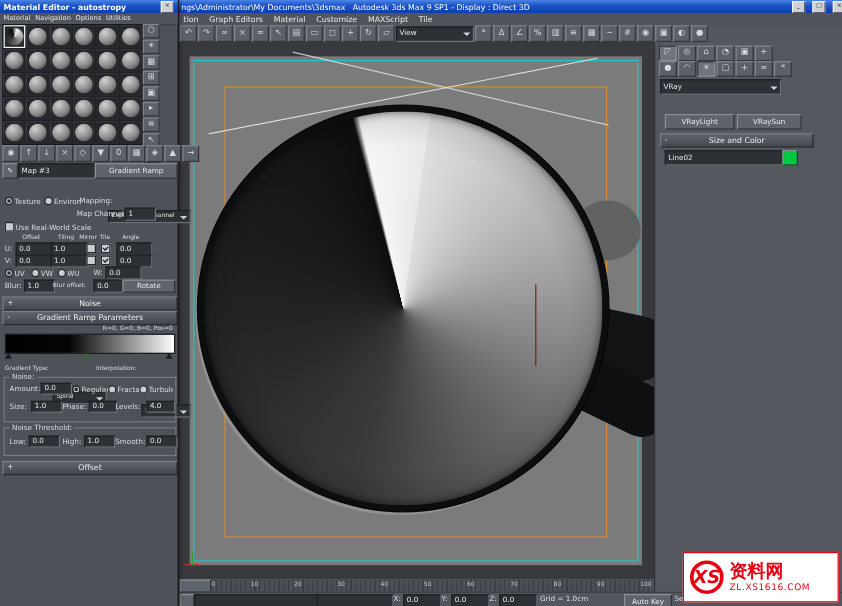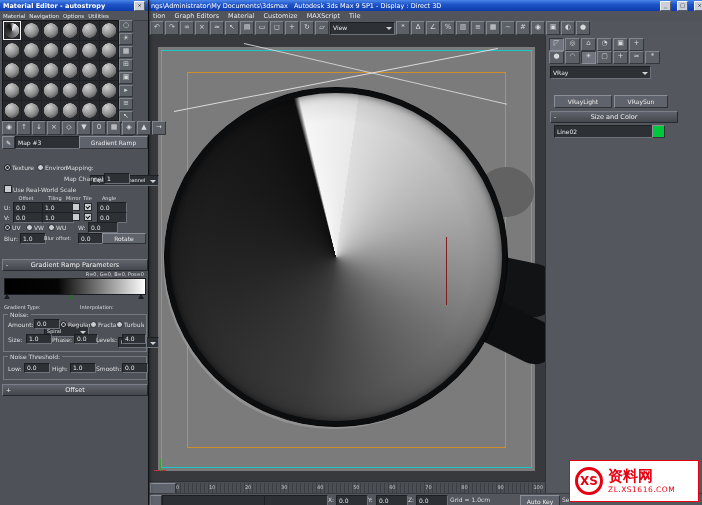--- a/index.html
+++ b/index.html
@@ -331,20 +331,24 @@
       <span>1.0</span>
     </div>
   <span class="lbl" style="left:44px;top:235px;font-size:5px">Blur offset:</span>
   <div class="abs field" style="left:78px;top:233px;width:20px;height:9px">
       <span>0.0</span>
     </div>
   <div class="abs btn" style="left:102px;top:233px;width:42px;height:9px">
       <span>Rotate</span>
     </div>
 
+  <div class="rollout" style="left:2px;top:247px;width:144px;height:10px">
+    <span class="pm">+</span>
+    <span>Noise</span>
+  </div>
 
   <div class="rollout" style="left:2px;top:259px;width:144px;height:10px">
     <span class="pm">-</span>
     <span>Gradient Ramp Parameters</span>
   </div>
   <span class="lbl" style="left:40px;top:271px;width:104px;text-align:right;font-size:5px">R=0, G=0, B=0, Pos=0</span>
   <div class="abs" style="left:4px;top:278px;width:140px;height:15px;border:1px solid #1a1c1f;background:linear-gradient(90deg,#000 0%,#050505 38%,#fdfdfd 100%)"></div>
   <div class="abs" style="left:4px;top:294px;width:140px;height:5px">
     <span class="marker" style="left:0"></span>
     <span class="marker" style="left:65px;border-bottom-color:#2f6b2f"></span>
@@ -398,20 +402,20 @@
       </div>
   </div>
 
   <div class="rollout" style="left:2px;top:384px;width:144px;height:10px">
     <span class="pm">+</span>
     <span>Offset</span>
   </div>
 </div>
 
 <div class="abs" style="right:3px;bottom:3px;width:130px;height:42px;background:#fff;border:1px solid #e60012;display:flex;align-items:center;gap:5px;padding:0 5px;z-index:60;box-sizing:border-box">
-  <div style="width:28px;height:28px;border:3px solid #e60012;border-radius:50%;display:flex;align-items:center;justify-content:center;font-weight:bold;color:#e60012;font-size:12px;box-sizing:border-box;flex:0 0 auto">
+  <div style="width:28px;height:28px;border:3px solid #e60012;border-radius:50%;display:flex;align-items:center;justify-content:center;font-style:italic;font-weight:bold;color:#e60012;font-size:15px;box-sizing:border-box;flex:0 0 auto">
       <span>XS</span>
     </div>
   <div>
     <div style="font-size:15px;font-weight:bold;color:#e60012;line-height:1.1">资料网</div>
     <div style="font-size:7.5px;color:#e60012;letter-spacing:0.5px">ZL.XS1616.COM</div>
   </div>
 </div>
 
 </body></html>

